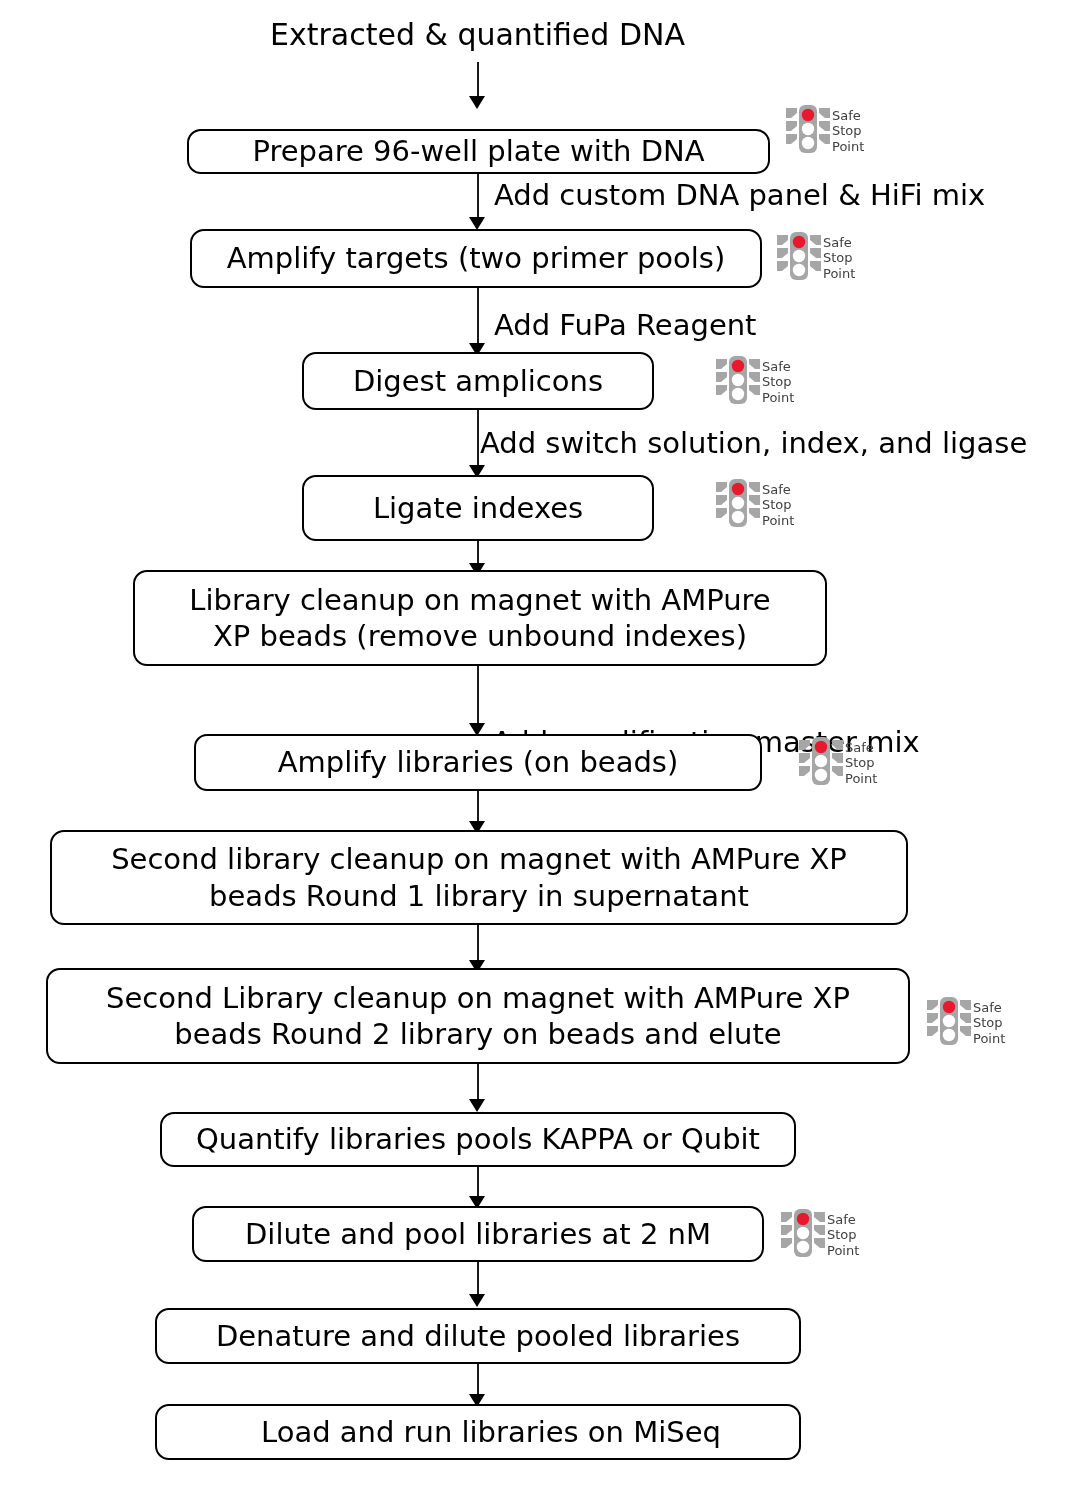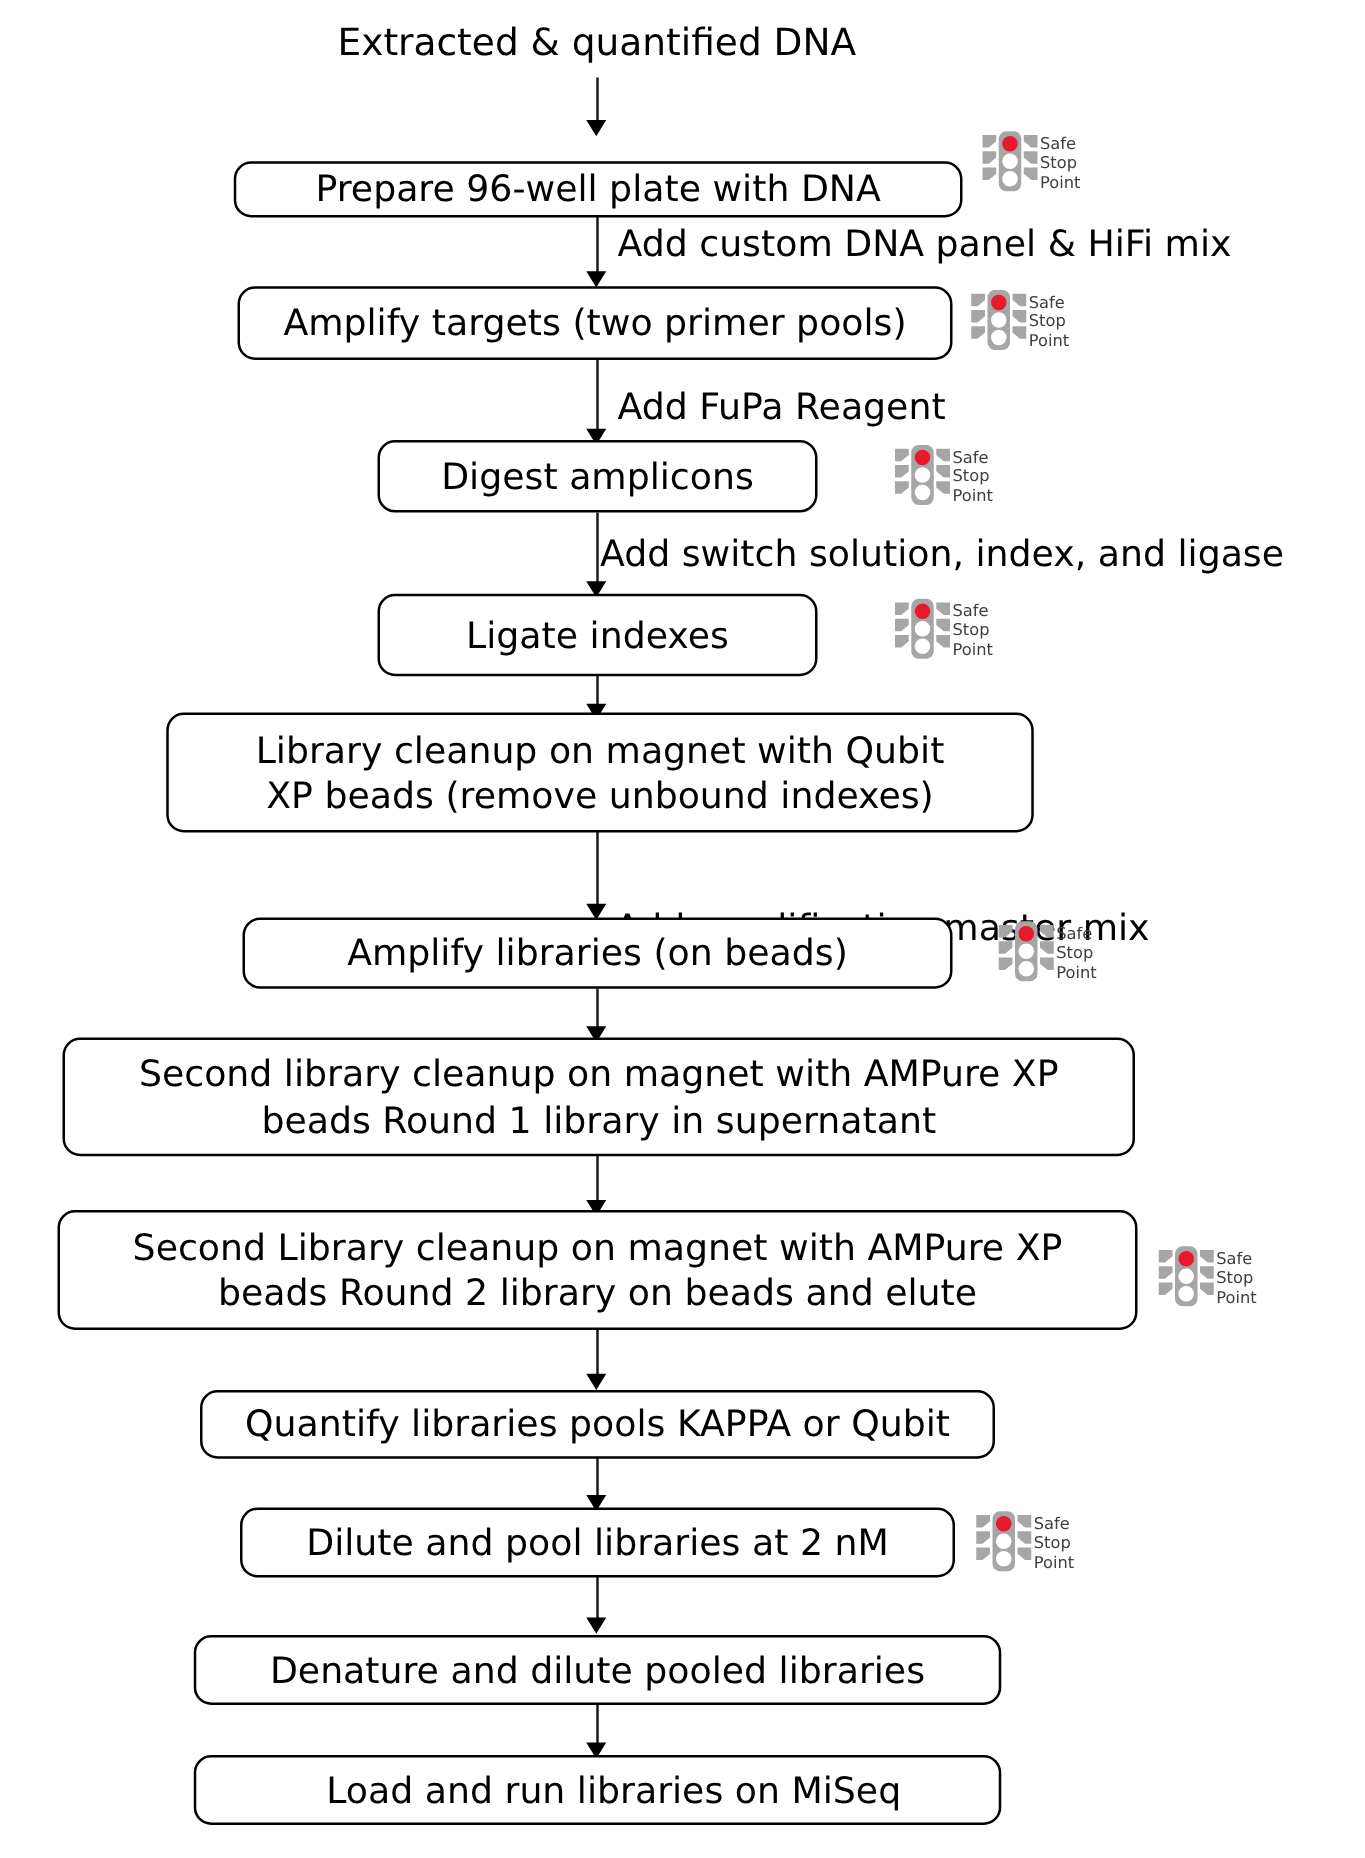--- a/index.html
+++ b/index.html
@@ -152,25 +152,25 @@
 
   <div class="box" style="left:302px; top:352px; width:352px; height:58px;">
     <span class="boxtext">Digest amplicons</span>
   </div>
 
   <div class="box" style="left:302px; top:475px; width:352px; height:66px;text-align:right;">
     <span class="boxtext">Ligate indexes</span>
   </div>
 
   <div class="box" style="left:133px; top:570px; width:694px; height:96px;">
-    <span class="boxtext">Library cleanup on magnet with Qubit
+    <span class="boxtext">Library cleanup on magnet with AMPure
 XP beads (remove unbound indexes)</span>
   </div>
 
-  <div class="box" style="left:194px; top:734px; width:568px; height:57px;">
+  <div class="box" style="left:194px; top:734px; width:568px; height:57px;border-radius:13px;">
     <span class="boxtext">Amplify libraries (on beads)</span>
   </div>
 
   <div class="box" style="left:50px; top:830px; width:858px; height:95px;">
     <span class="boxtext">Second library cleanup on magnet with AMPure XP
 beads Round 1 library in supernatant</span>
   </div>
 
   <div class="box" style="left:46px; top:968px; width:864px; height:96px;">
     <span class="boxtext">Second Library cleanup on magnet with AMPure XP

